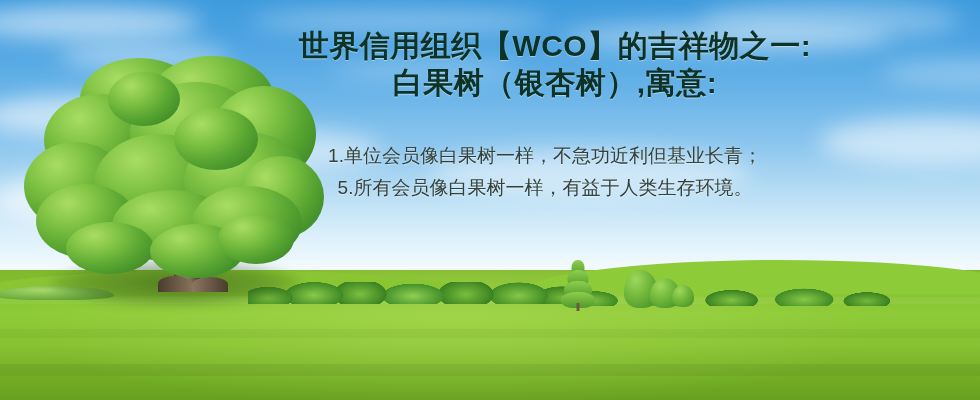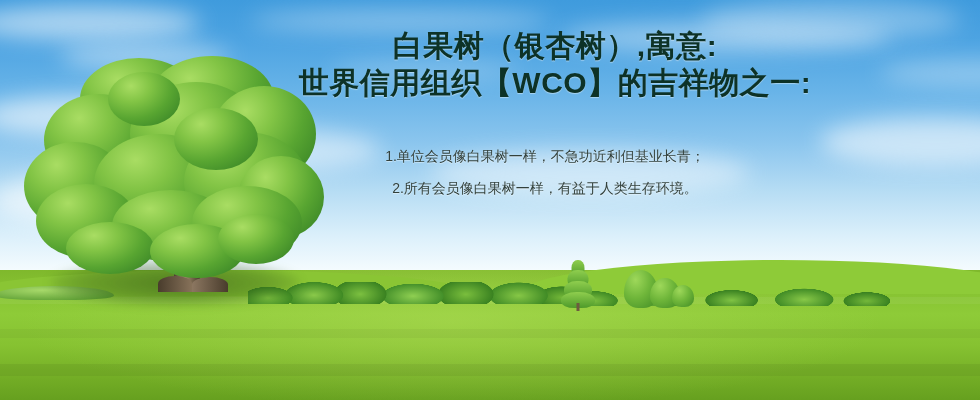--- a/index.html
+++ b/index.html
@@ -139,21 +139,21 @@
   .title-line{display:block;line-height:1.22;}
   .tl1{font-size:30px;padding-left:130px;}
   .tl2{font-size:30px;padding-left:130px;}
 
   .bullets{
     position:absolute;left:0;top:140px;width:980px;
     padding-left:110px;
     box-sizing:border-box;
     text-align:center;
     color:#33413c;
-    font-size:14px;
+    font-size:19px;
     line-height:32px;
     text-shadow:0 1px 1px rgba(255,255,255,.5);
   }
   .bullet{display:block;white-space:nowrap;}
 </style>
 </head>
 <body>
 
 <div class="banner">
 
@@ -235,22 +235,22 @@
       <b style="left:170px; top:130px; width:110px;height:74px;"></b>
       <b style="left:44px;  top:166px; width:88px; height:52px;"></b>
       <b style="left:128px; top:168px; width:94px; height:54px;"></b>
       <b style="left:196px; top:158px; width:76px; height:50px;"></b>
       <b style="left:86px;  top:16px;  width:72px; height:54px;"></b>
       <b style="left:152px; top:52px;  width:84px; height:62px;"></b>
     </div>
   </div>
 
   <div class="title">
+    <span class="title-line tl1">世界信用组织【WCO】的吉祥物之一:</span>
     <span class="title-line tl2">白果树（银杏树）,寓意:</span>
-    <span class="title-line tl1">世界信用组织【WCO】的吉祥物之一:</span>
   </div>
 
   <div class="bullets">
     <span class="bullet">1.单位会员像白果树一样，不急功近利但基业长青；</span>
-    <span class="bullet">2.所有会员像白果树一样，有益于人类生存环境。</span>
+    <span class="bullet">5.所有会员像白果树一样，有益于人类生存环境。</span>
   </div>
 
 </div>
 
 </body></html>

